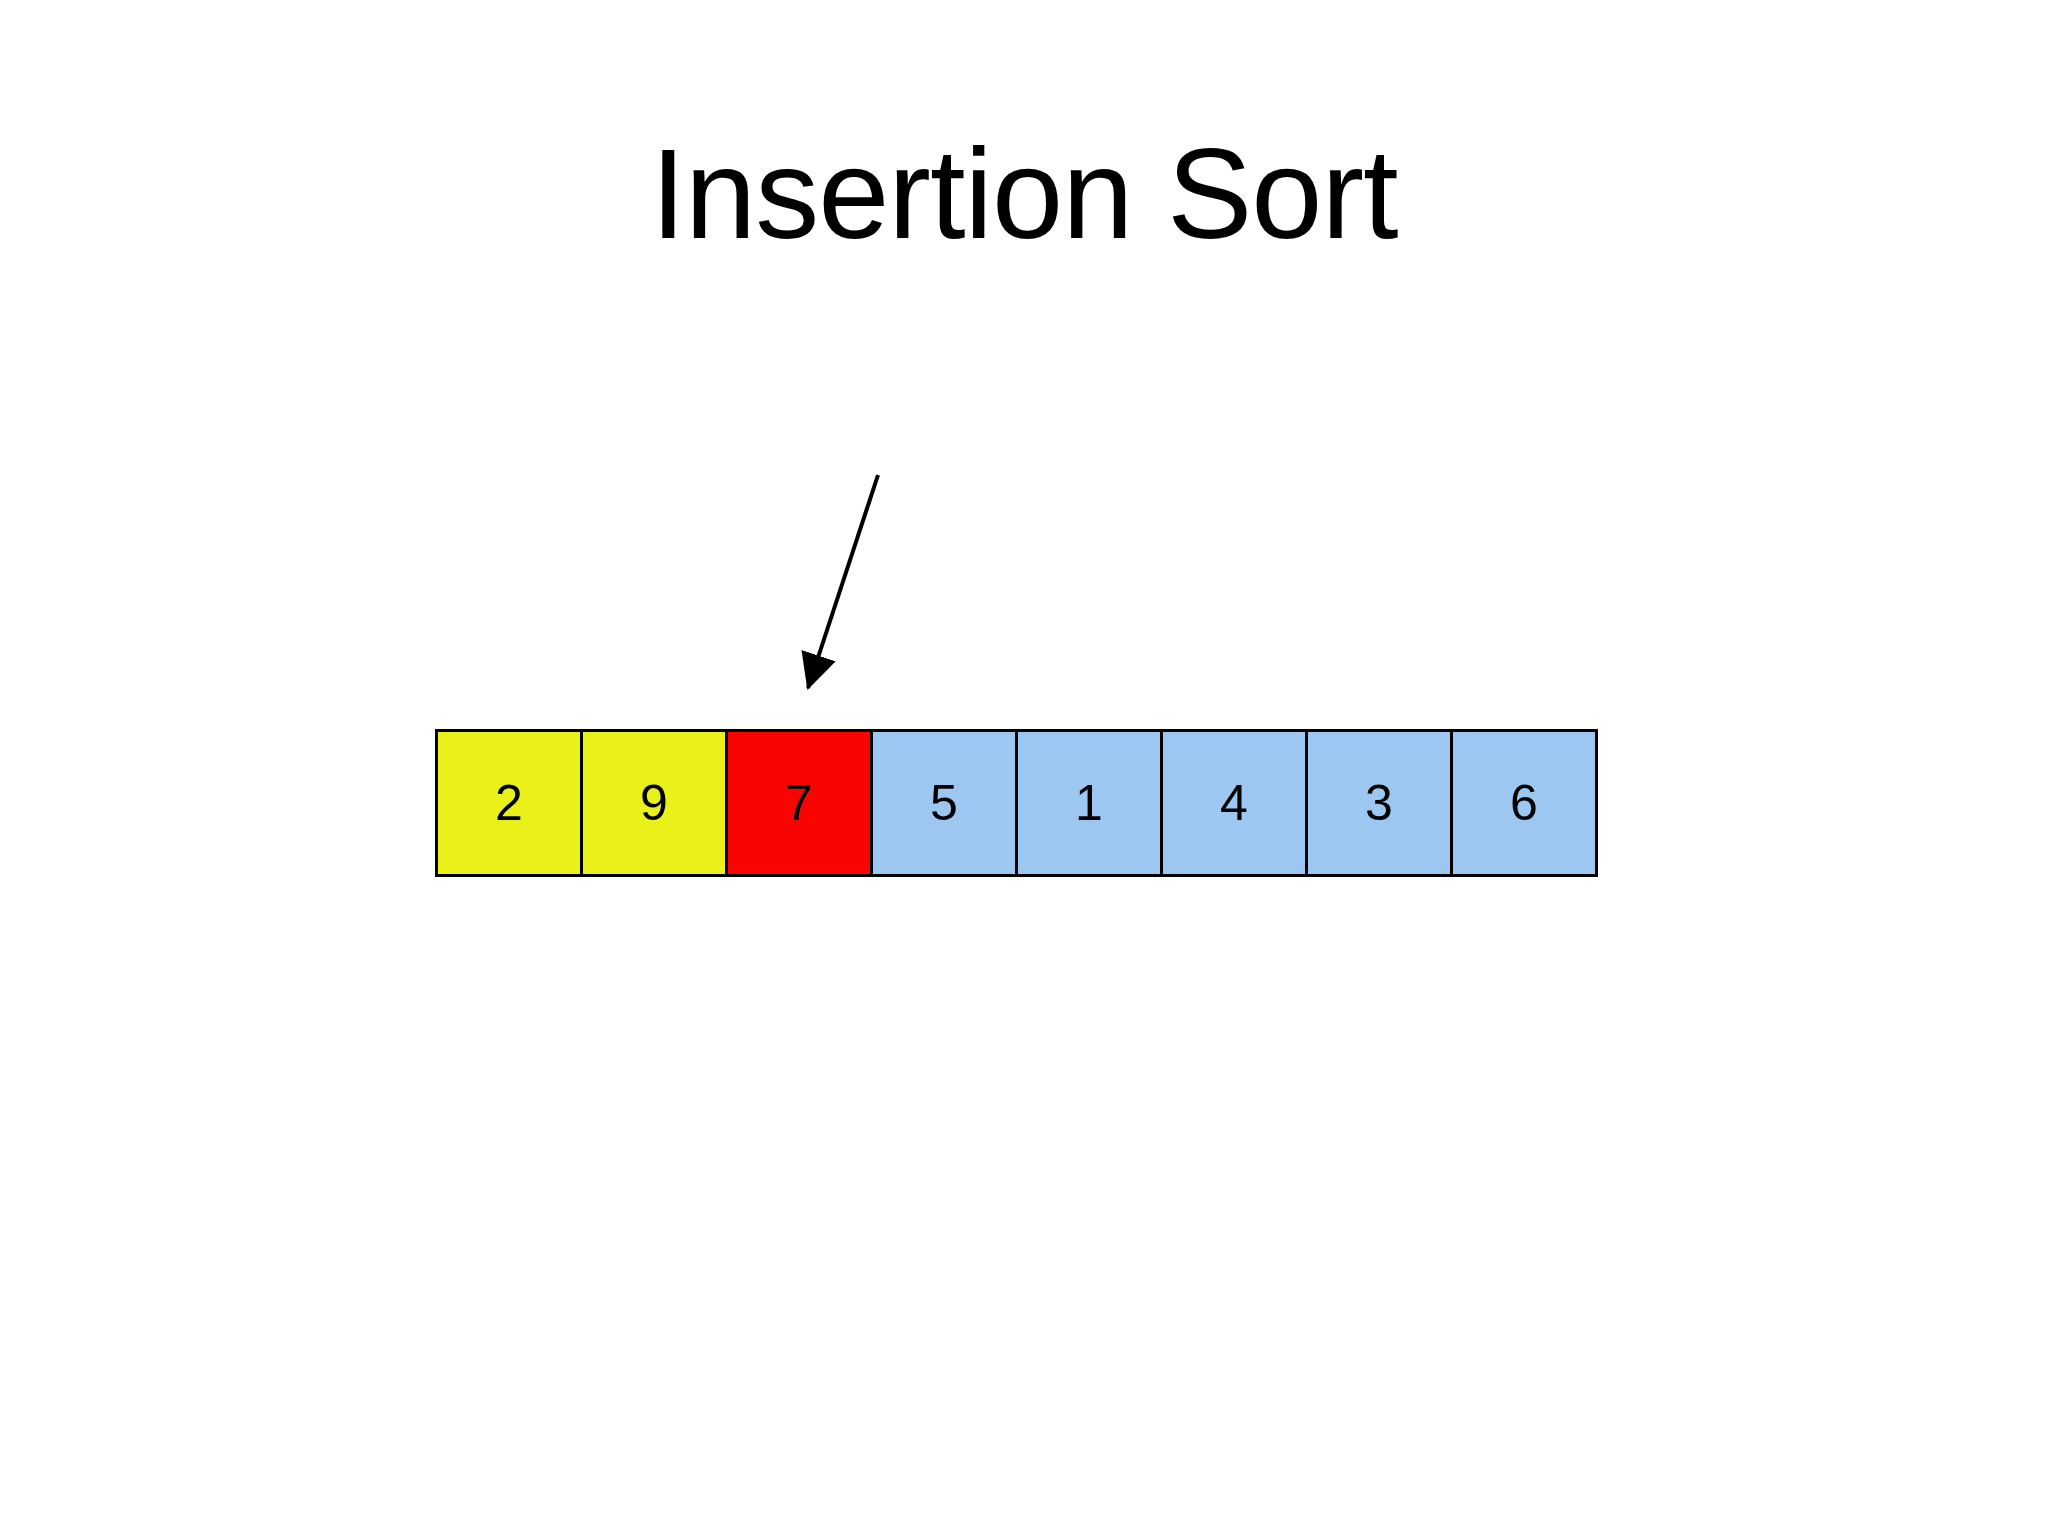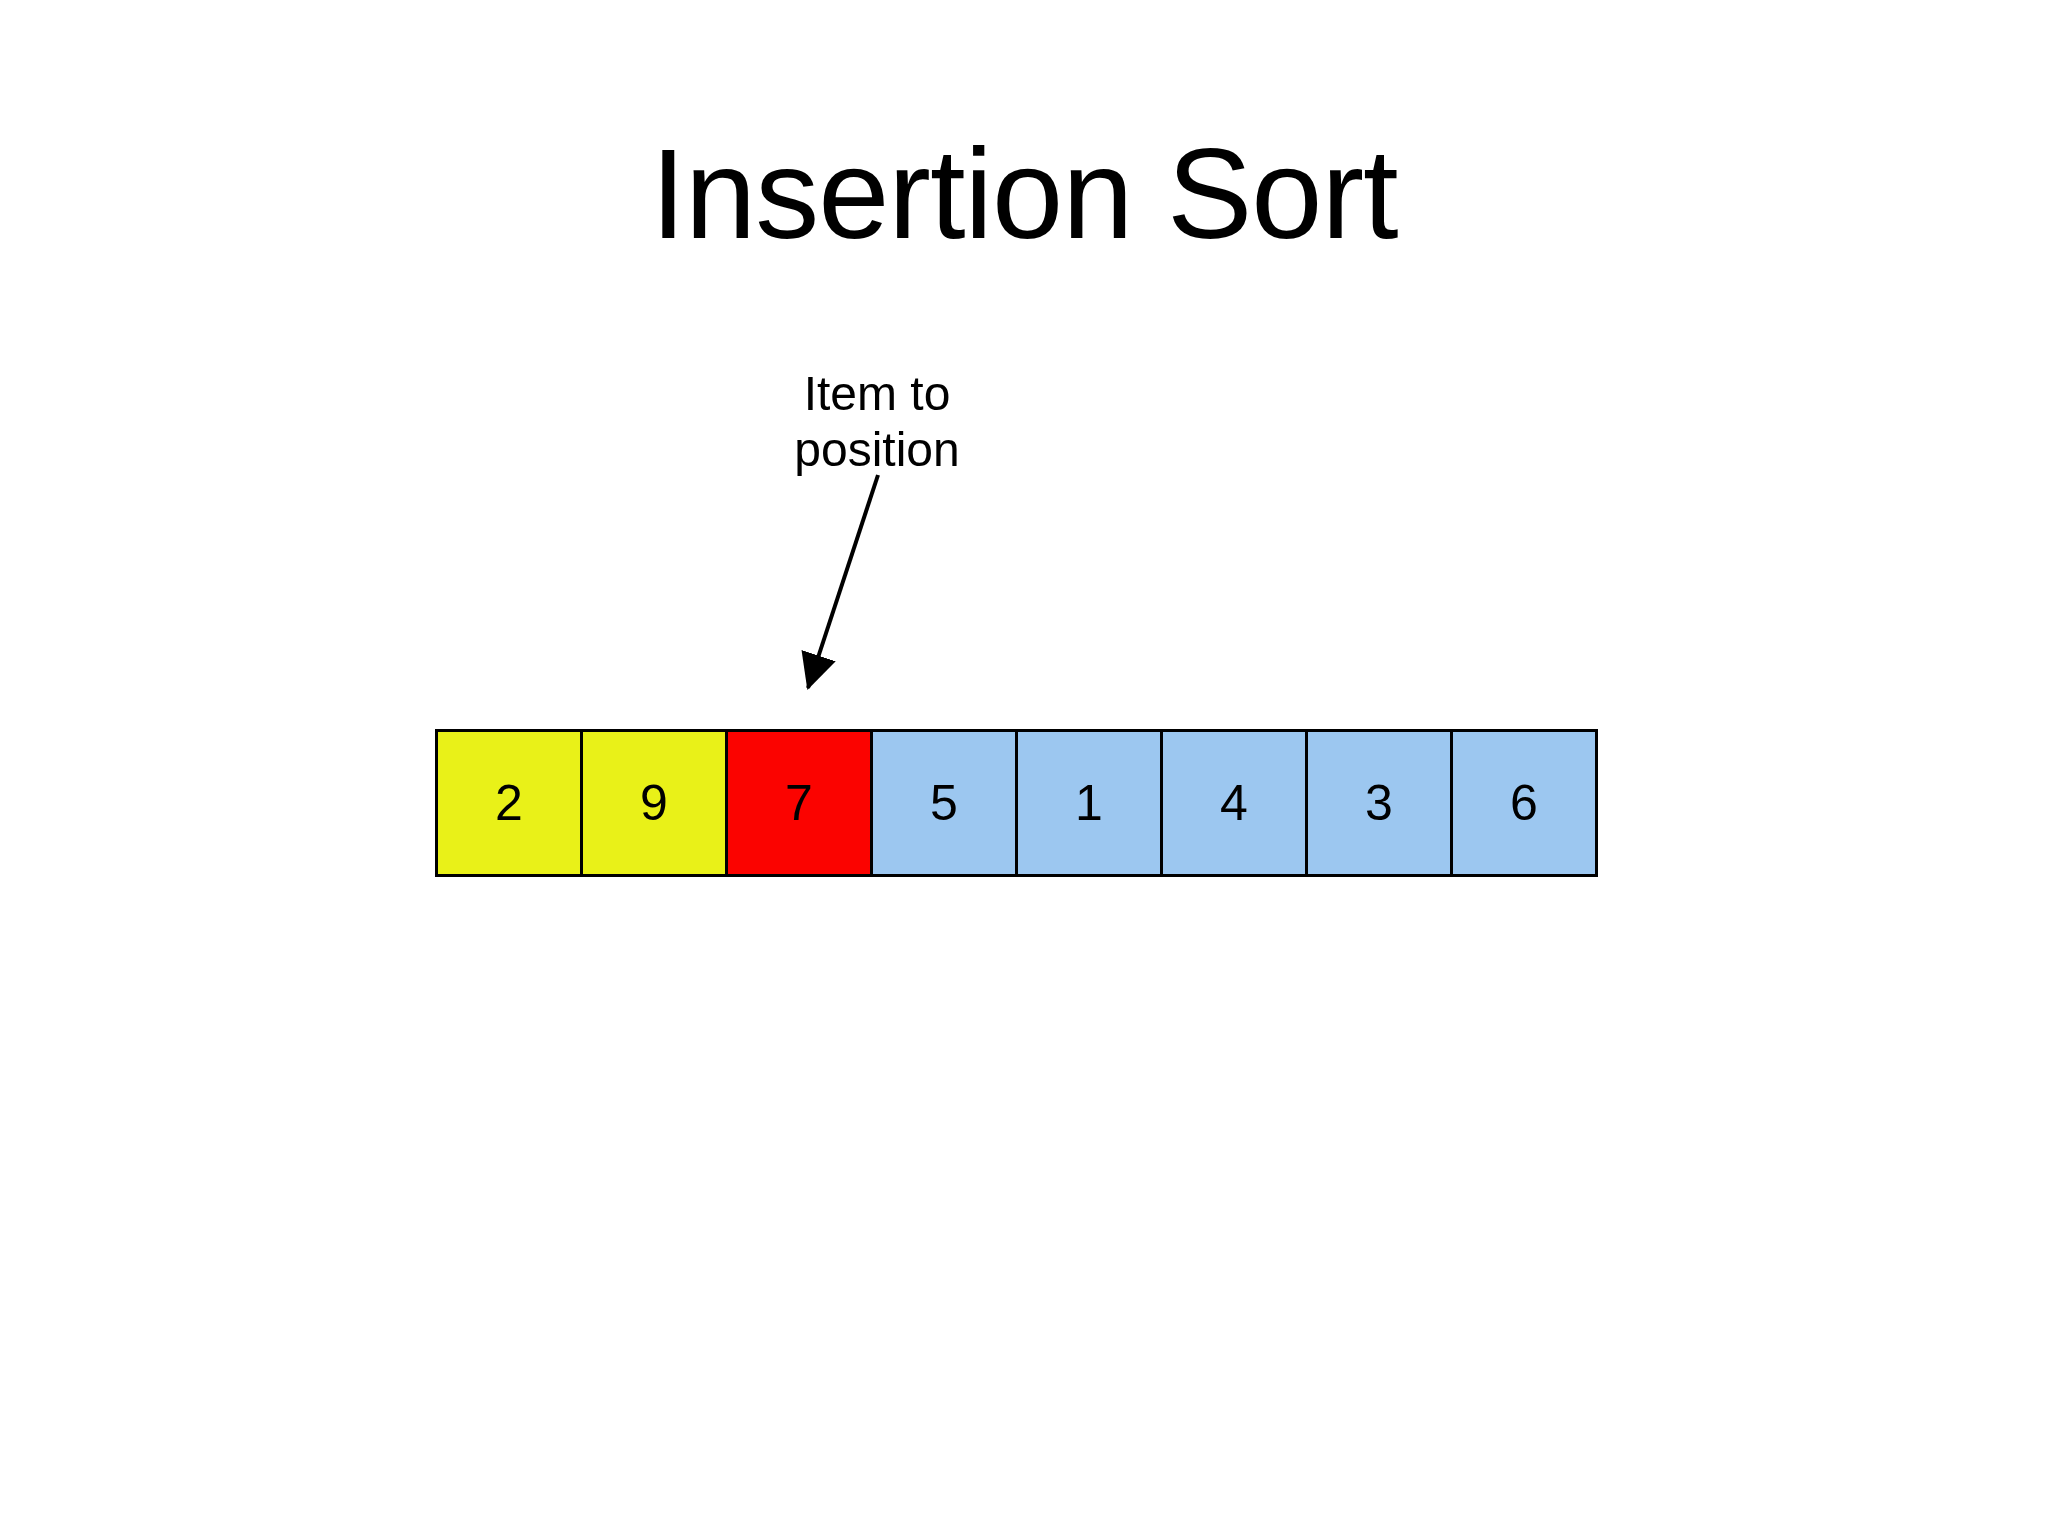--- a/index.html
+++ b/index.html
@@ -69,22 +69,20 @@
     margin-left: 0;
   }
 </style>
 </head>
 <body>
 
 <div class="slide">
 
   <h1 class="title">Insertion Sort</h1>
 
-  <div class="annotation-label">Item to
-position</div>
 
   <svg class="arrow-overlay" viewBox="0 0 2048 1536" xmlns="http://www.w3.org/2000/svg">
     <defs>
       <marker id="arrowhead" markerWidth="10" markerHeight="9" refX="8.5" refY="4.5" orient="auto" markerUnits="strokeWidth">
         <polygon points="0,0 9,4.5 0,9" fill="#000000"></polygon>
       </marker>
     </defs>
     <line id="arrow-line" x1="878" y1="475" x2="808" y2="688" stroke="#000000" stroke-width="4" marker-end="url(#arrowhead)"></line>
   </svg>
 

